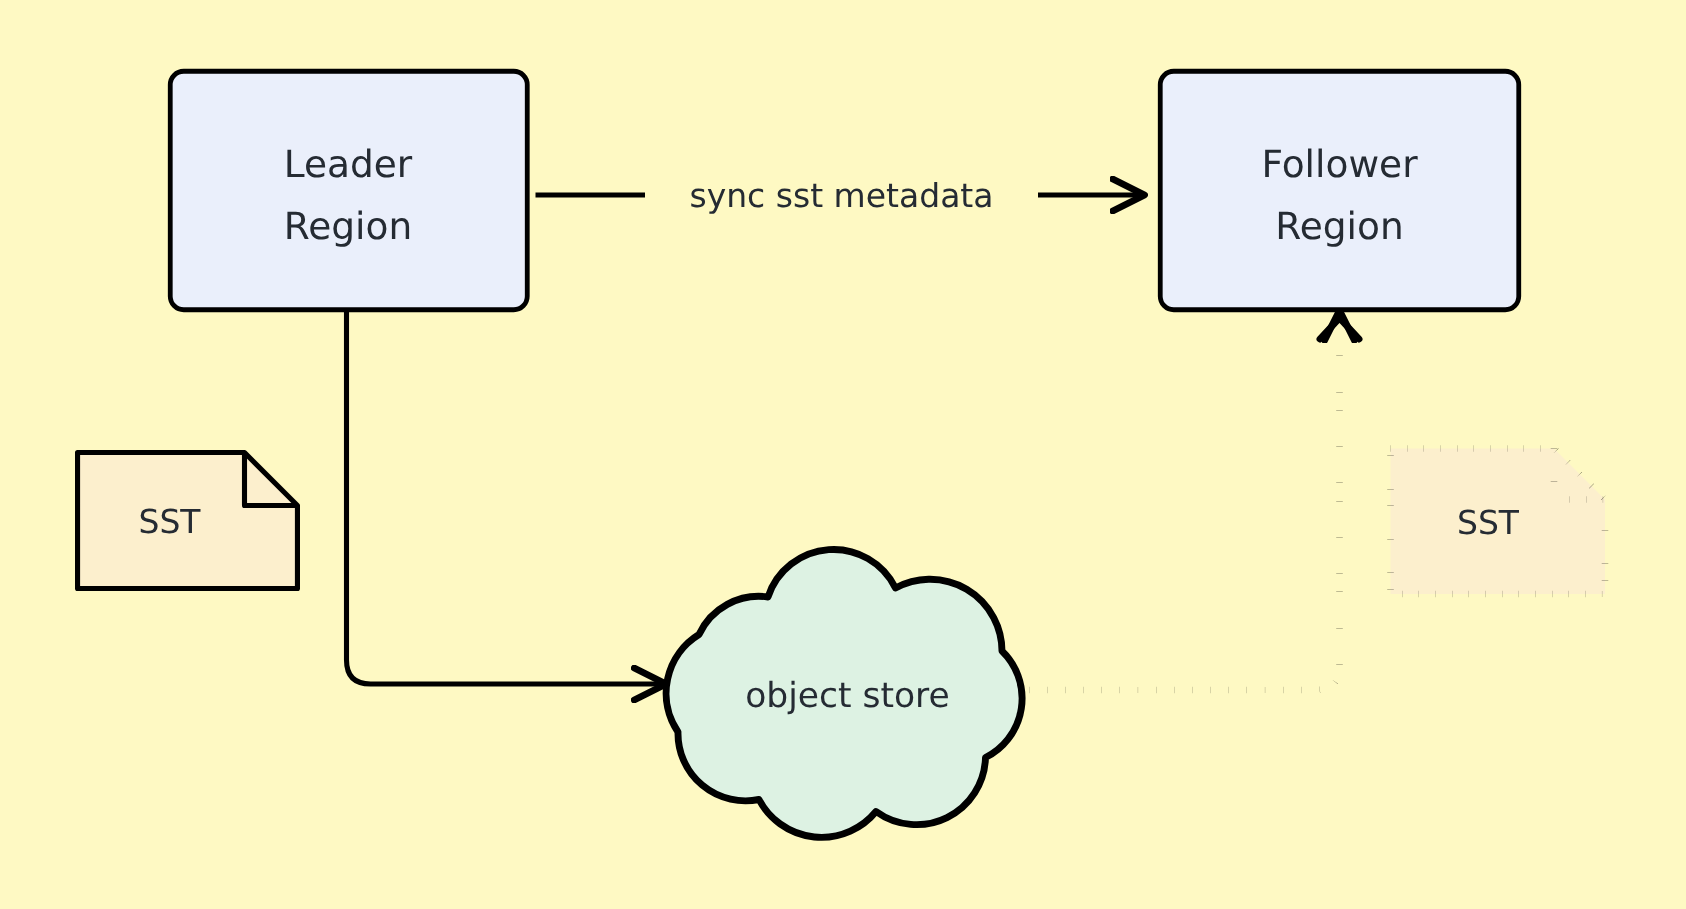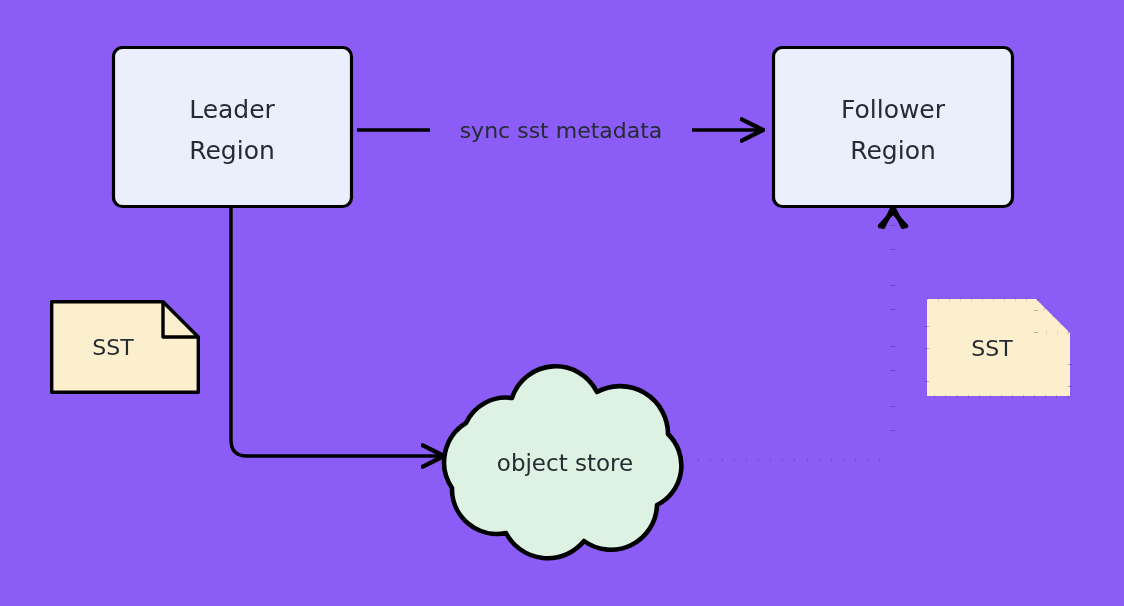--- a/index.html
+++ b/index.html
@@ -7,21 +7,21 @@
     padding: 0;
     background: #ffffff;
   }
   body {
     font-family: "DejaVu Sans", "Liberation Sans", sans-serif;
   }
   #canvas {
     position: relative;
     width: 1124px;
     height: 606px;
-    background: #8b5cf6;
+    background: #fef9c3;
     overflow: hidden;
   }
   #diagram-svg {
     position: absolute;
     left: 0;
     top: 0;
     width: 1124px;
     height: 606px;
   }
   .node-label {

